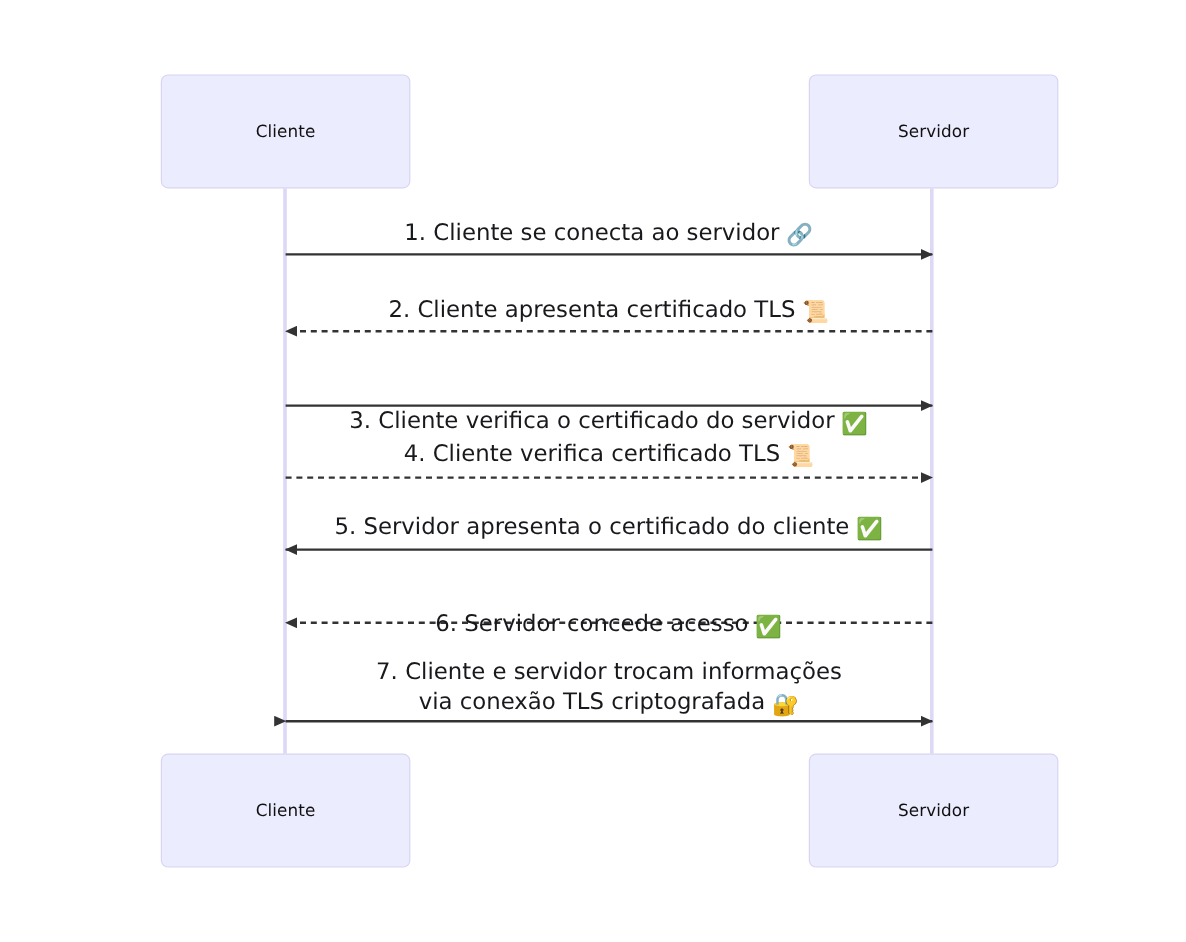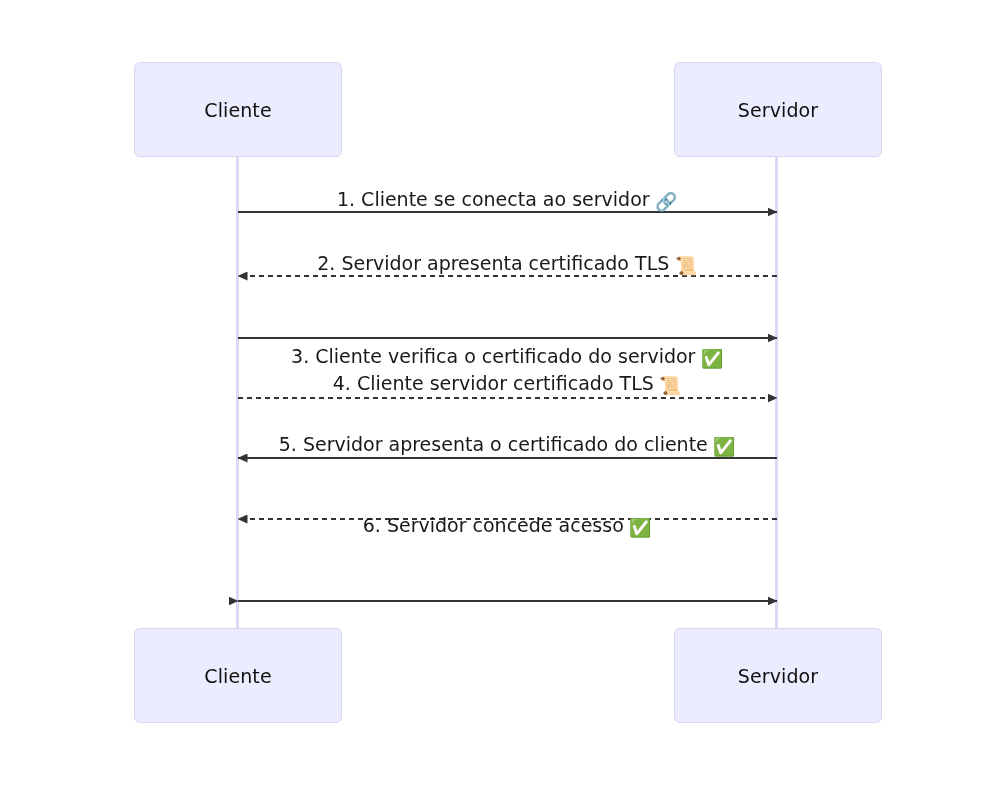--- a/index.html
+++ b/index.html
@@ -25,37 +25,37 @@
     position: absolute;
     box-sizing: border-box;
     background: #ececff;
     border: 1px solid #d8d4f2;
     border-radius: 6px;
     display: flex;
     align-items: center;
     justify-content: center;
   }
   .participant-label {
-    font-size: 19px;
+    font-size: 14px;
     color: #101010;
     font-family: "DejaVu Sans", "Liberation Sans", sans-serif;
     letter-spacing: 0.1px;
   }
   .lifeline {
     position: absolute;
     width: 3px;
     background: #dcd8f5;
   }
   .msg-label {
     position: absolute;
     text-align: center;
     font-size: 19px;
     color: #18191c;
     white-space: nowrap;
-    line-height: 34px;
+    line-height: 24px;
     font-family: "DejaVu Sans", "Liberation Sans", sans-serif;
   }
   .msg-label.two-line {
     white-space: normal;
     line-height: 25px;
   }
   .emoji {
     font-family: "DejaVu Sans", sans-serif;
     font-size: 18px;
     vertical-align: -2px;
@@ -111,48 +111,58 @@
   </svg>
 
   <div class="msg-label" style="left:238px; top:182px; width:539px;">
     <span>1.</span>
     <span>Cliente se conecta ao servidor</span>
     <span class="emoji">🔗</span>
   </div>
 
   <div class="msg-label" style="left:238px; top:246px; width:539px;">
     <span>2.</span>
-    <span>Servidor apresenta certificado TLS</span>
+    <span>Cliente apresenta certificado TLS</span>
     <span class="emoji">📜</span>
   </div>
 
   <div class="msg-label" style="left:238px; top:307px; width:539px;margin-top:32px;">
     <span>3.</span>
     <span>Cliente verifica o certificado do servidor</span>
     <span class="emoji">✅</span>
   </div>
 
   <div class="msg-label" style="left:238px; top:366px; width:539px;">
     <span>4.</span>
-    <span>Cliente servidor certificado TLS</span>
+    <span>Cliente verifica certificado TLS</span>
     <span class="emoji">📜</span>
   </div>
 
   <div class="msg-label" style="left:238px; top:427px; width:539px;">
     <span>5.</span>
     <span>Servidor apresenta o certificado do cliente</span>
     <span class="emoji">✅</span>
   </div>
 
   <div class="msg-label" style="left:238px; top:508px; width:539px;">
     <span>6.</span>
     <span>Servidor concede acesso</span>
     <span class="emoji">✅</span>
   </div>
 
+  <div class="msg-label two-line" style="left:238px; top:548px; width:539px;">
+    <div>
+      <span>7.</span>
+      <span>Cliente e servidor trocam informações</span>
+    </div>
+    <div>
+      <span>via conexão TLS criptografada</span>
+      <span class="emoji">🔐</span>
+    </div>
+  </div>
 
   <div class="participant-box" id="box-cliente-bottom" style="left:134px; top:628px; width:208px; height:95px;">
     <span class="participant-label">Cliente</span>
   </div>
 
   <div class="participant-box" id="box-servidor-bottom" style="left:674px; top:628px; width:208px; height:95px;">
     <span class="participant-label">Servidor</span>
   </div>
 
 </div>

